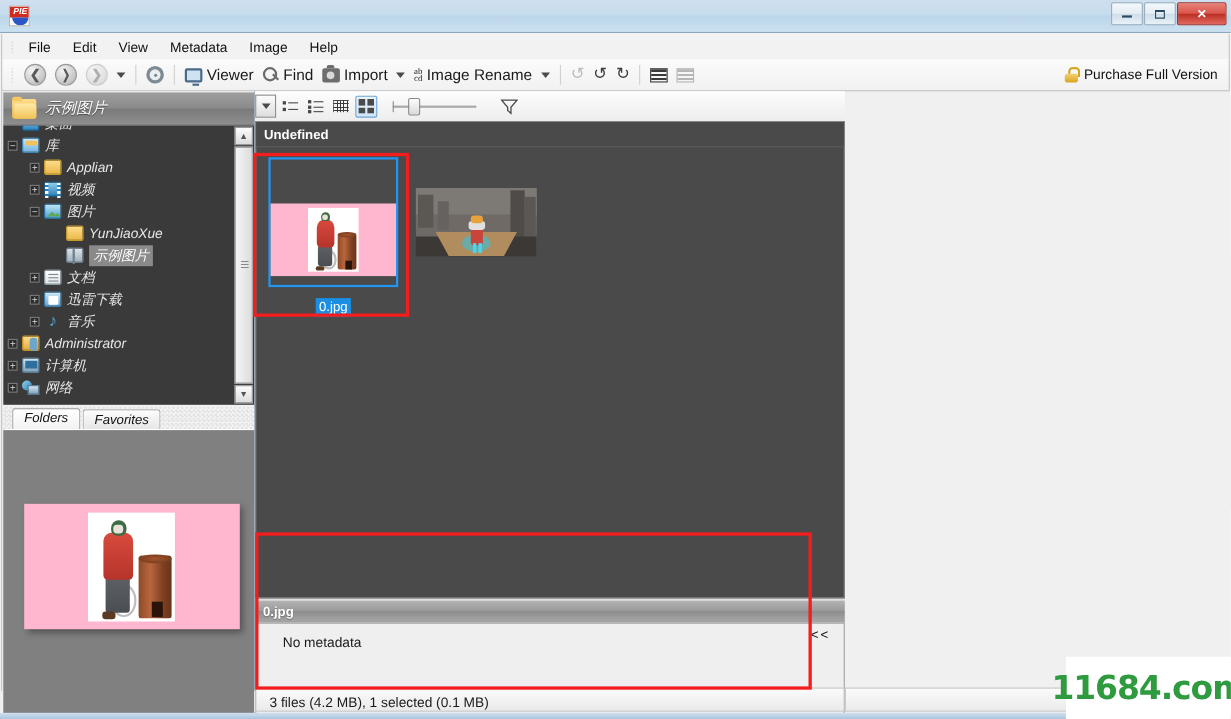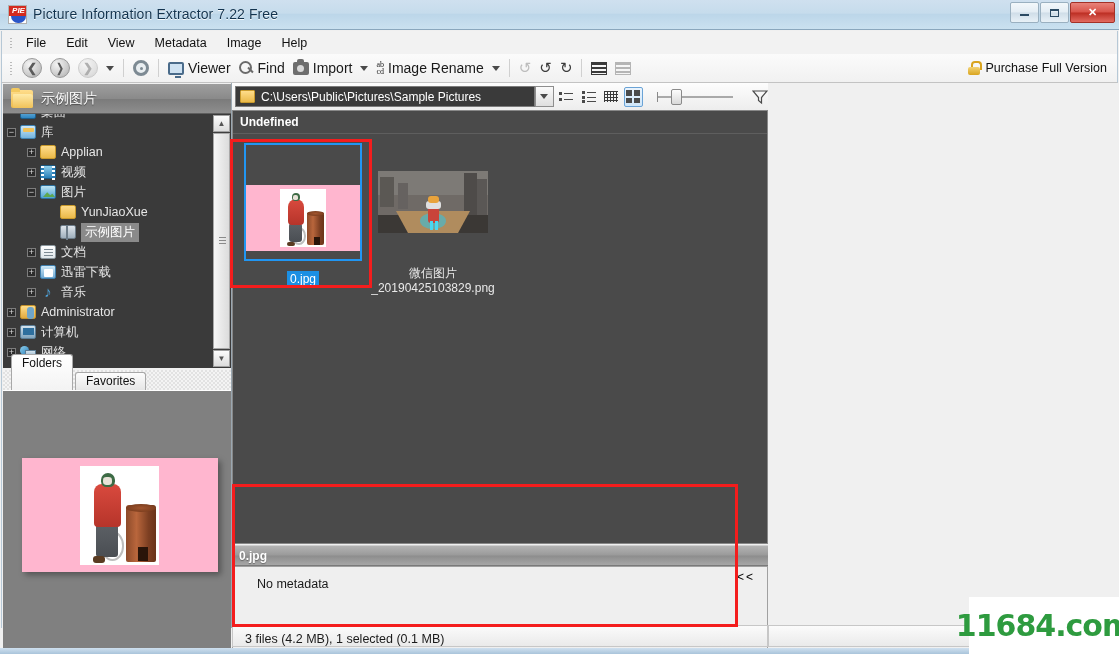--- a/index.html
+++ b/index.html
@@ -119,20 +119,21 @@
   .lock-ic::before{content:"";position:absolute;left:2.5px;top:0;width:7px;height:7px;border:2px solid #d8a31e;border-bottom:none;border-radius:4px 4px 0 0;}
   .lock-ic::after{content:"";position:absolute;left:0;top:6px;width:12px;height:8px;background:linear-gradient(to bottom,#f3d273,#d9a51f);border-radius:2px;}
   .purchase { position:absolute; right:10px; display:flex; align-items:center; gap:5px; }
   .purchase .pl { font-size:12.5px; color:#111; }
 
   
   .left-panel {
     position:absolute; left:1px; top:83px; width:231px; height:545px;
     background:#f0f0f0; border-right:1px solid #9aa7b1;
     border-left:1px solid #b6c8d6;
+    font-style:italic;
   }
   .lp-header {
     position:absolute; left:1px; top:1px; width:228px; height:30px;
     background:linear-gradient(to bottom,#9e9e9e 0%,#8a8a8a 50%,#7a7a7a 51%,#8e8e8e 100%);
     display:flex; align-items:center; gap:8px; padding-left:8px;
     border-bottom:1px solid #5e5e5e;
   }
   .folder-big { width:22px; height:18px; position:relative; }
   .folder-big .bk { position:absolute;left:0;top:0;width:22px;height:18px;background:linear-gradient(to bottom,#ffdd8b,#eebb4d);border-radius:2px;}
   .folder-big .tab { position:absolute;left:0;top:-2px;width:9px;height:4px;background:#f4c95f;border-radius:2px 2px 0 0;}
@@ -198,21 +199,21 @@
     background-size: 4px 4px;
     display:flex; align-items:flex-end; padding-left:8px;
   }
   .ftab {
     height:18px; padding:0 10px; font-size:12px; color:#111;
     background:linear-gradient(to bottom,#fdfdfd,#e6e6e6);
     border:1px solid #a8a8a8; border-bottom:none;
     border-radius:3px 3px 0 0; line-height:17px;
     transform: skewX(0deg); margin-right:2px;
   }
-  .ftab.active { background:linear-gradient(to bottom,#ffffff,#f3f3f3); height:36px; }
+  .ftab.active { background:linear-gradient(to bottom,#ffffff,#f3f3f3); height:19px; }
 
   .preview {
     position:absolute; left:1px; top:307px; width:228px; height:318px;
     background:#808080; border-top:1px solid #ffffff;
   }
   .preview-img {
     position:absolute; left:19px; top:67px; width:196px; height:114px;
     background:#ffb6cf; box-shadow:3px 3px 6px rgba(0,0,0,.35);
   }
   .pv-inner { position:absolute; left:58px; top:8px; width:79px; height:99px; background:#ffffff; }
@@ -384,21 +385,20 @@
   <div class="bg-artifact bg-text-2"></div>
   <div class="bg-artifact bg-text-3"></div>
   <div class="bg-artifact bg-green-1"></div>
   <div class="bg-artifact bg-green-2"></div>
 
   <div class="titlebar">
     <div class="title-icon">
       <div class="pie-red">PIE</div>
         <div class="pie-blue"></div>
     </div>
-    <div class="title-text">Picture Information Extractor 7.22 Free</div>
     <div class="winbtns">
       <div class="winbtn">
           <div class="mini-sq"></div>
         </div>
       <div class="winbtn">
           <div class="max-sq"></div>
         </div>
       <div class="winbtn close">✕</div>
     </div>
   </div>
@@ -596,24 +596,20 @@
           </div>
         </div>
       </div>
     </div>
 
   </div>
 
   <div class="center">
 
     <div class="pathbar">
-      <div class="path-input">
-        <div class="path-folder"></div>
-        <span>C:\Users\Public\Pictures\Sample Pictures</span>
-      </div>
       <div class="path-drop">
         <div class="caret"></div>
       </div>
 
       <div class="vbtn">
           <div class="vi-details"></div>
         </div>
       <div class="vbtn">
           <div class="vi-list"></div>
         </div>
@@ -682,21 +678,20 @@
                 <polygon points="18,40 92,40 80,62 30,62" fill="#b08c5e"></polygon>
                 <ellipse cx="55" cy="50" rx="13" ry="8" fill="#2ec4e8" opacity=".55"></ellipse>
                 <rect x="50" y="36" width="11" height="16" rx="3" fill="#c9443a"></rect>
                 <rect x="48" y="30" width="15" height="8" rx="3" fill="#e0e0e0"></rect>
                 <rect x="50" y="25" width="11" height="7" rx="3" fill="#e8a33c"></rect>
                 <rect x="52" y="50" width="3" height="9" fill="#49d7f0"></rect>
                 <rect x="57" y="50" width="3" height="9" fill="#49d7f0"></rect>
               </svg>
             </div>
           </div>
-          <div class="tc-name">微信图片_20190425103829.png</div>
         </div>
 
       </div>
     </div>
 
     <div class="selname-bar">0.jpg</div>
 
     <div class="metapanel">
       <div class="meta-empty">No metadata</div>
     </div>

